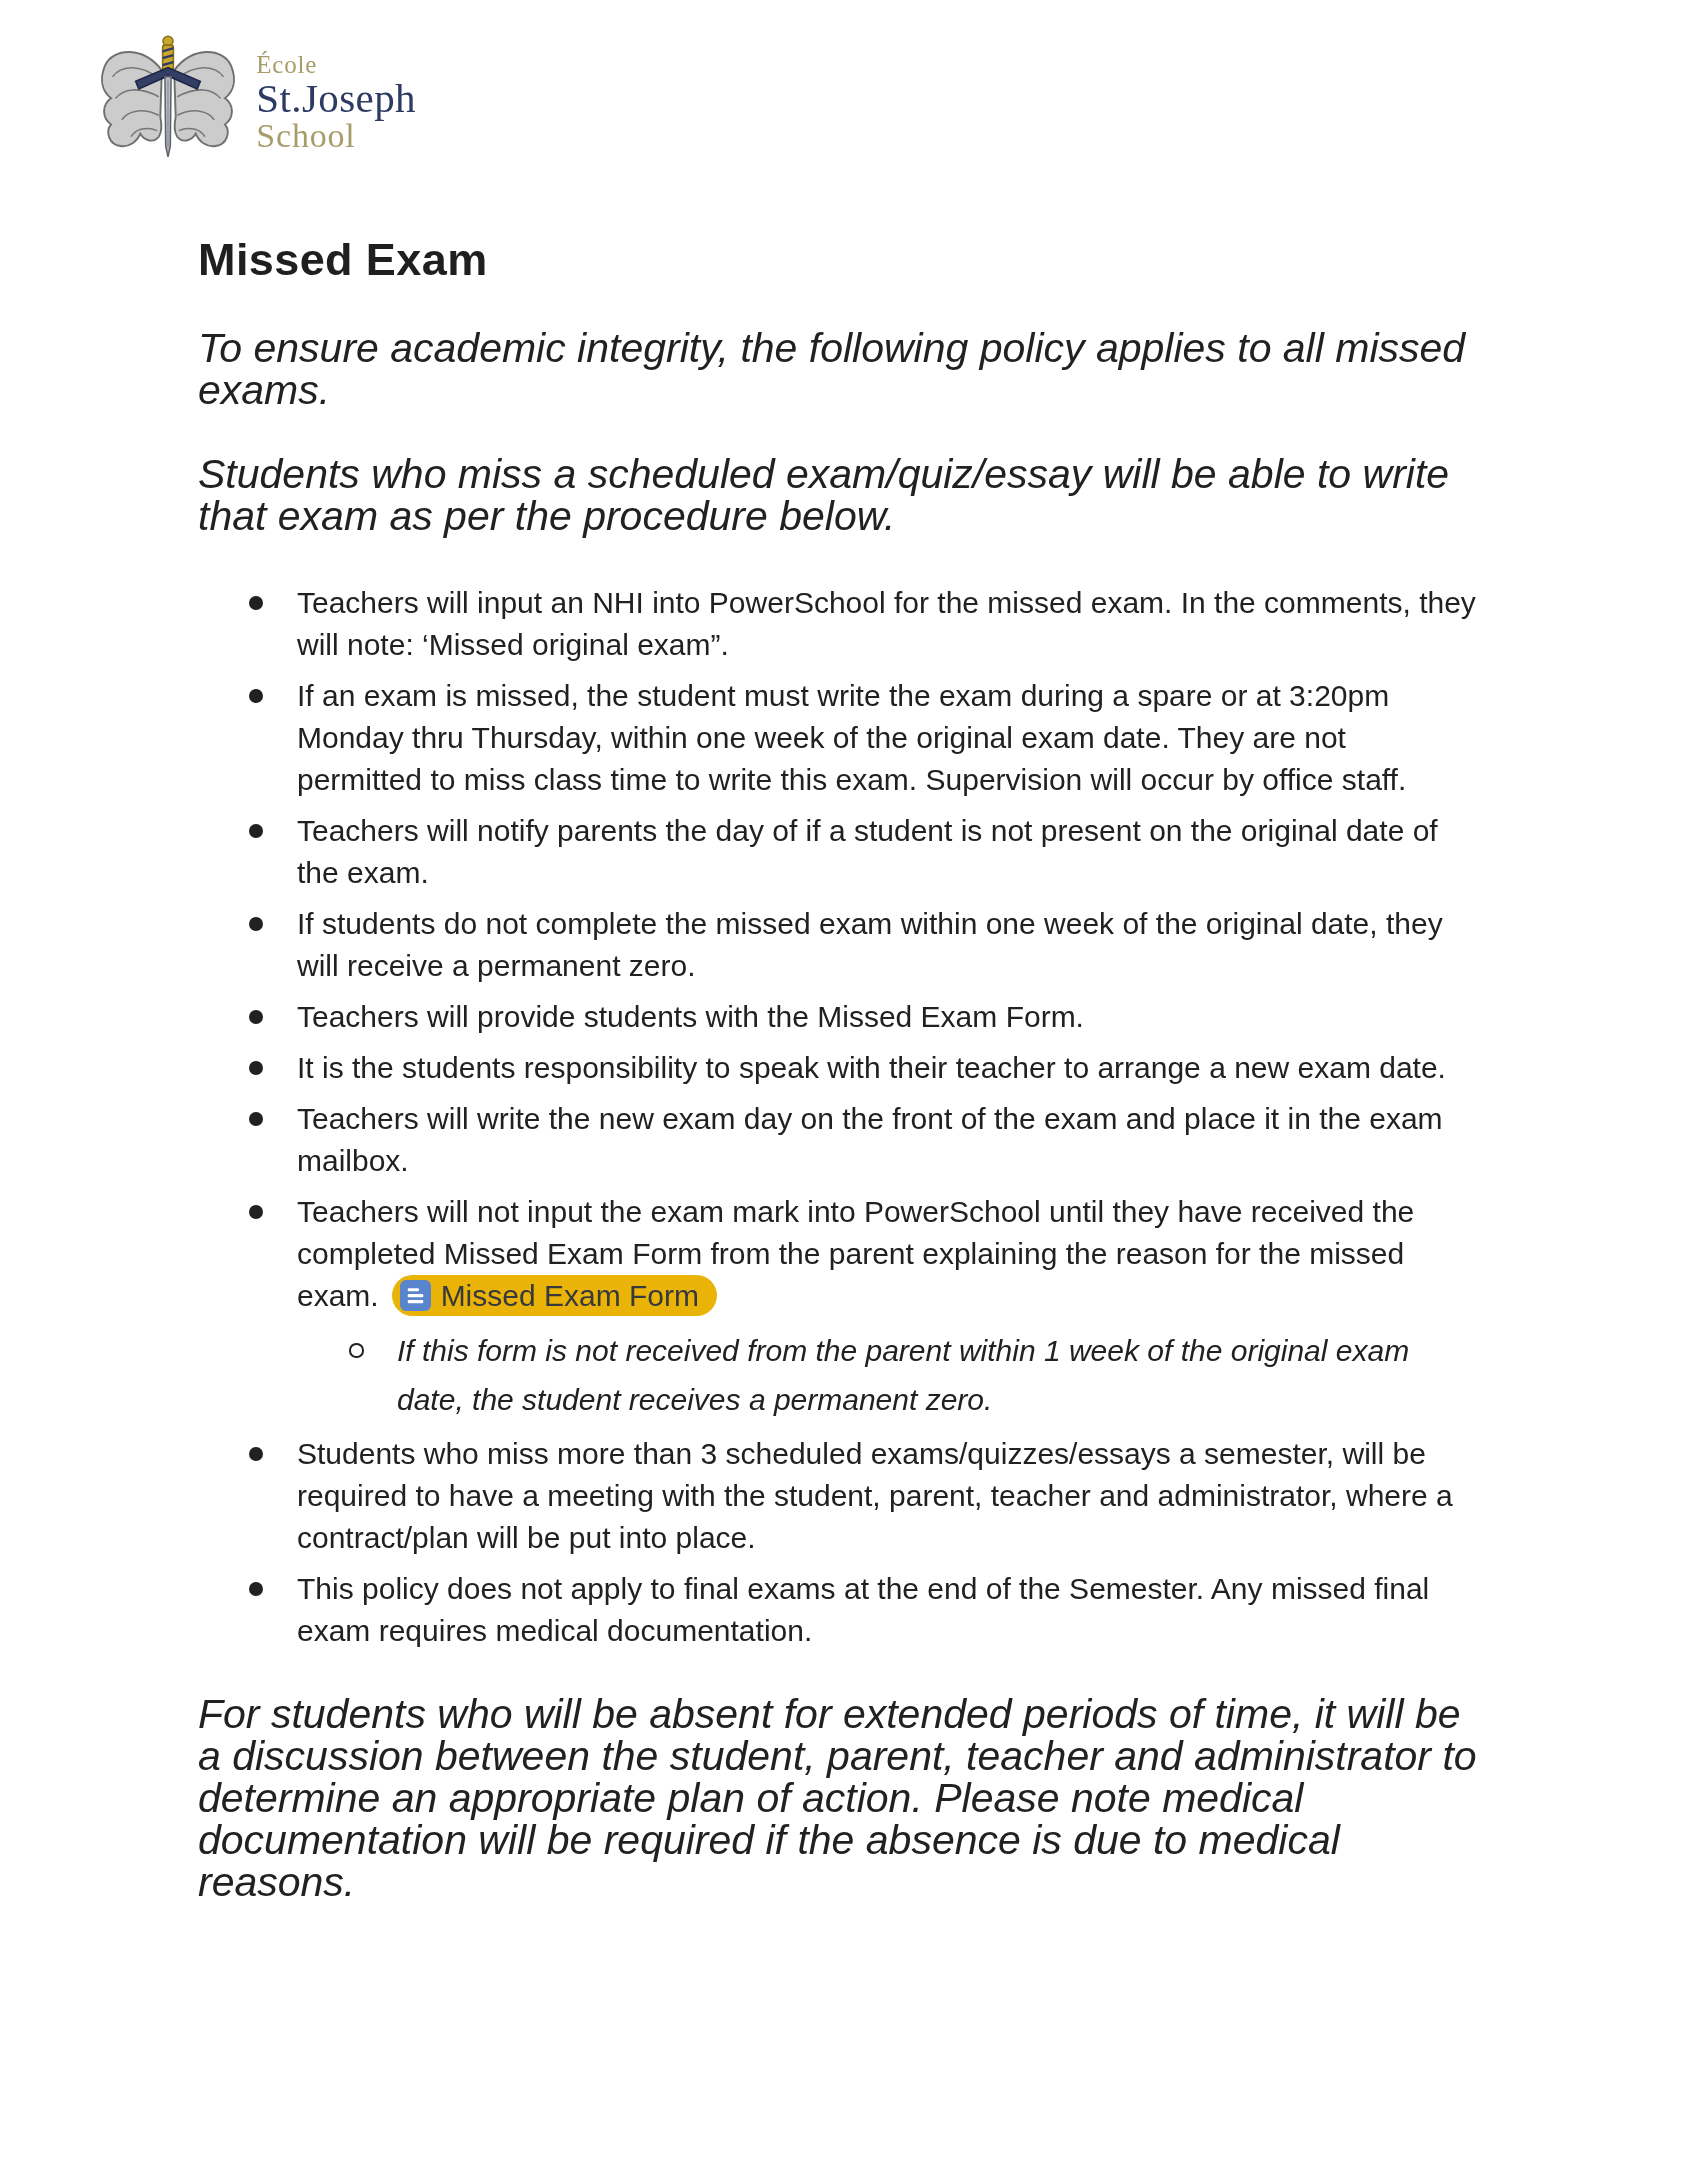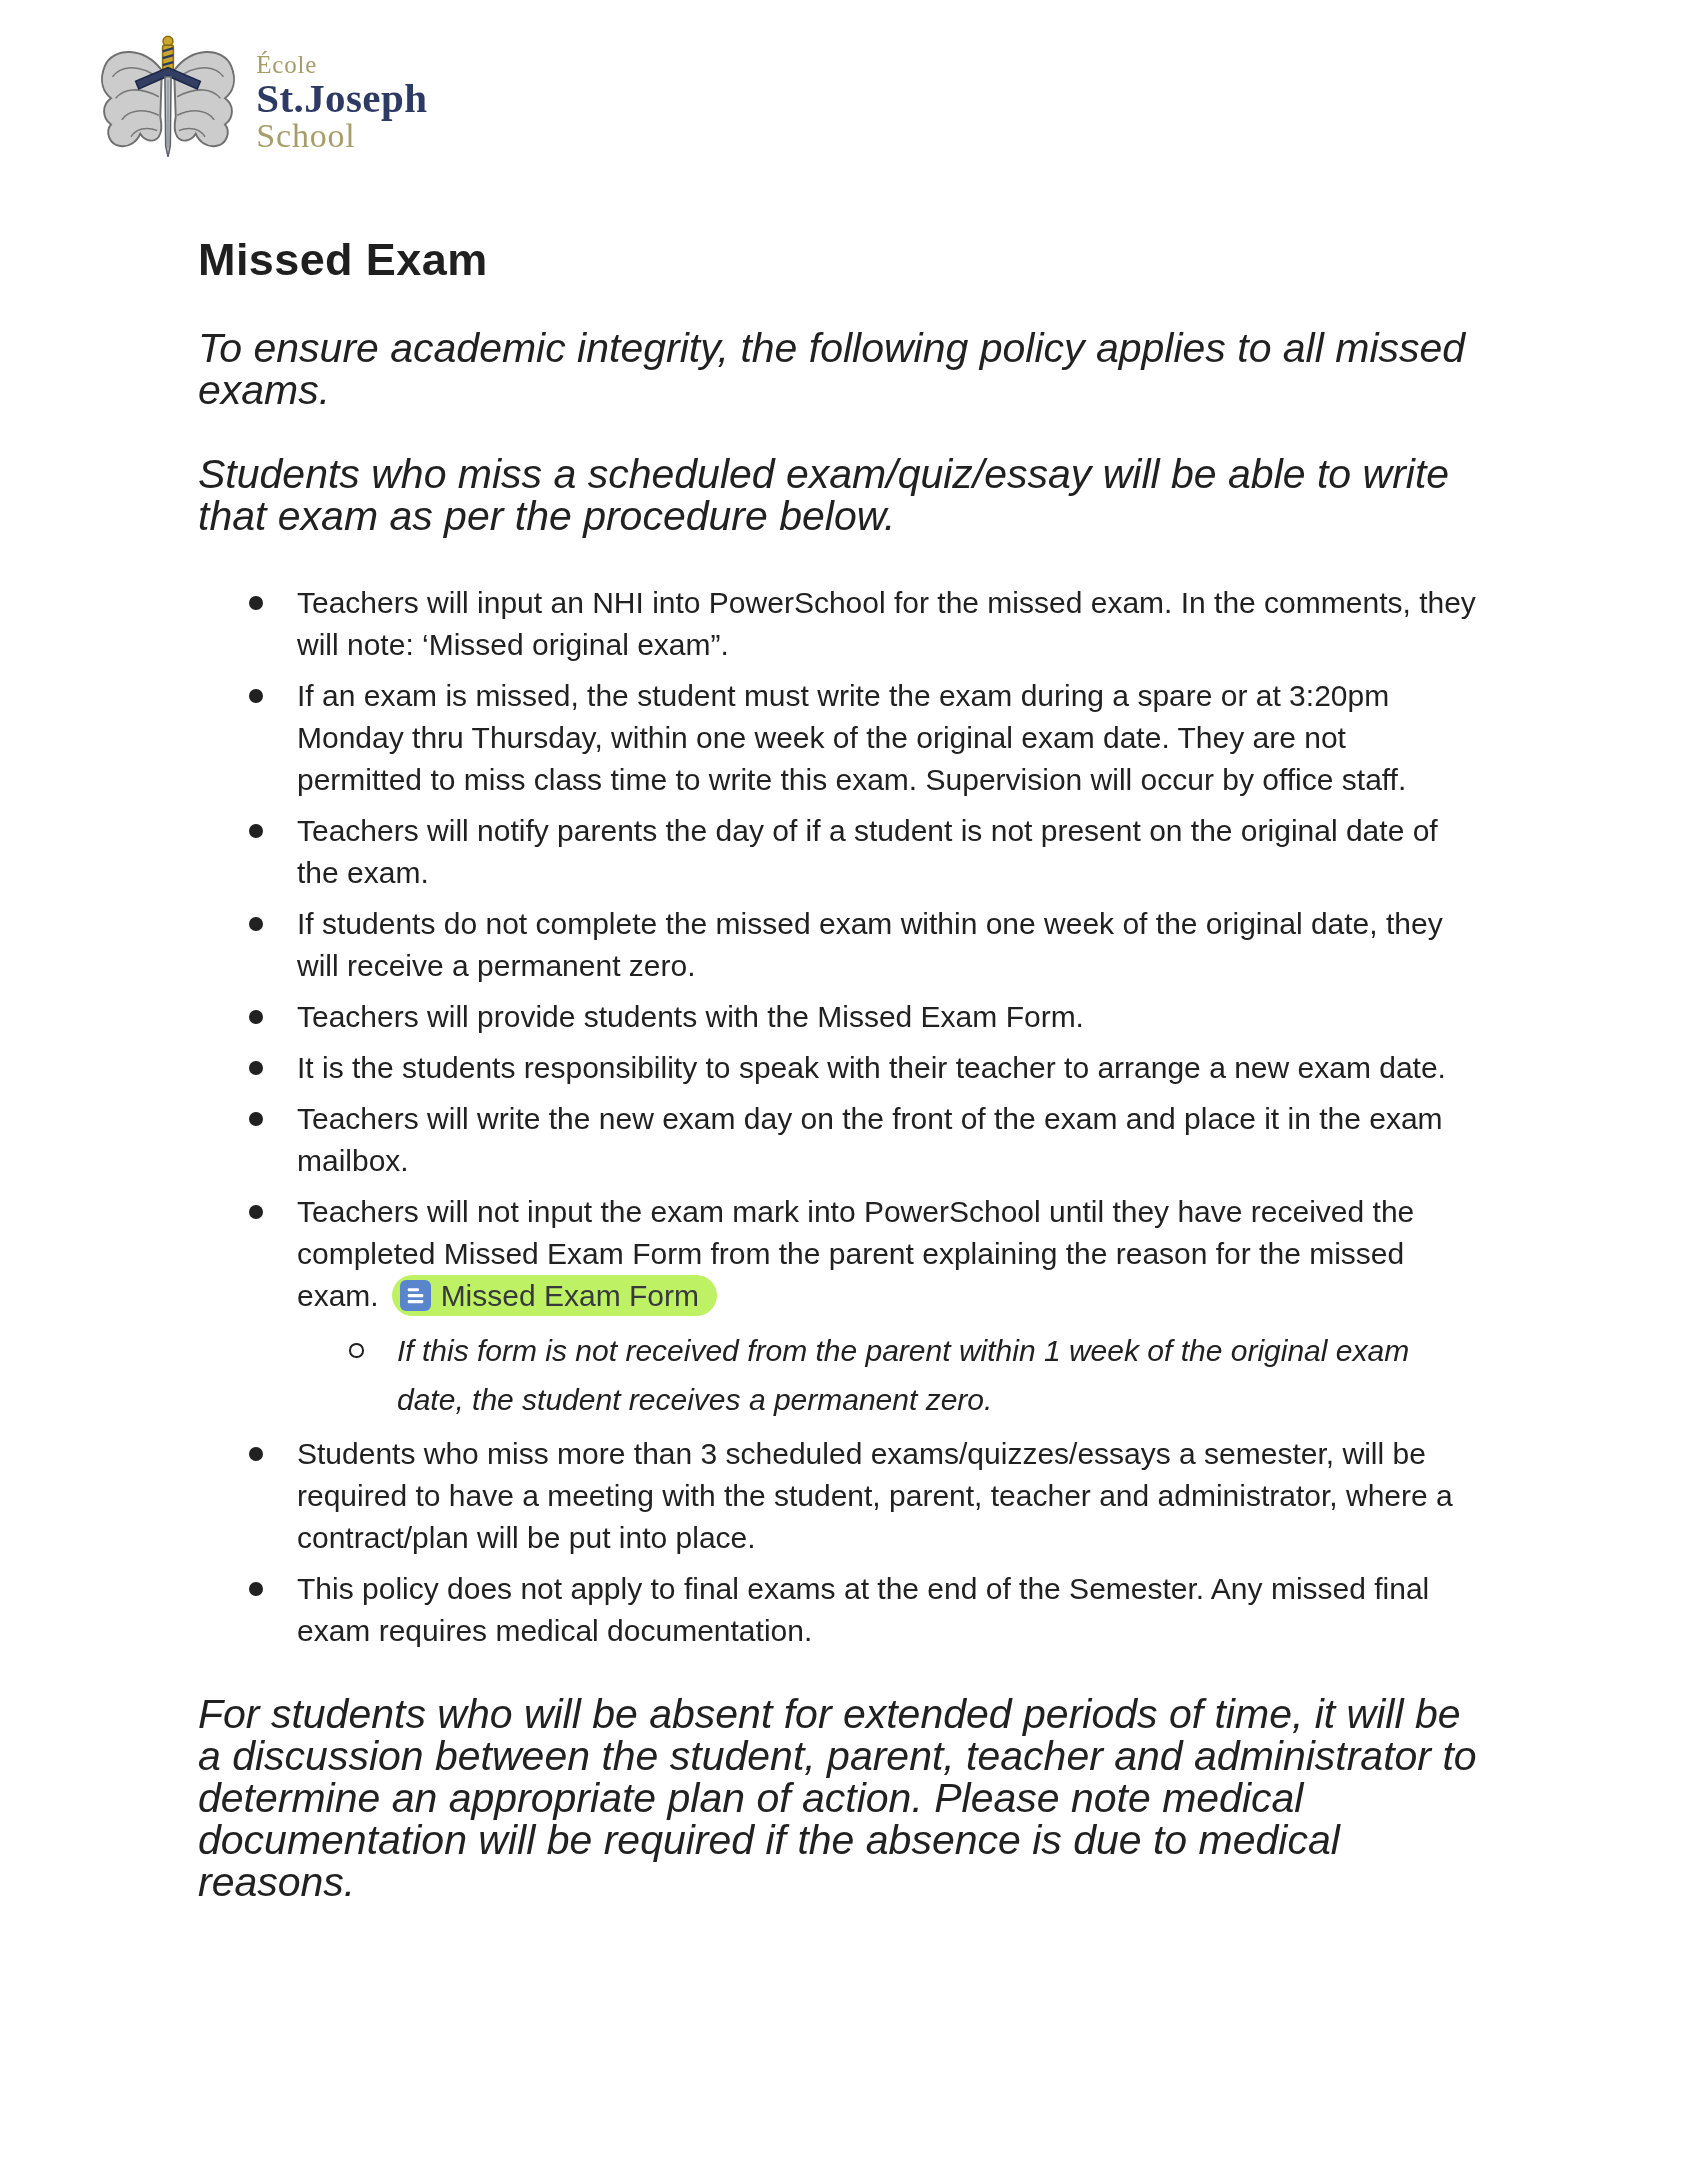--- a/index.html
+++ b/index.html
@@ -24,21 +24,21 @@
     gap: 11.3px;
   }
   .logo-mark { width: 154px; height: 131px; }
   .logo-text { display: flex; flex-direction: column; line-height: 1.02; padding-top: 11.3px; }
   .logo-ecole {
     font-family: "Liberation Serif", serif;
     font-size: 25px; color: #a79d6b; letter-spacing: 0.8px;
   }
   .logo-name {
     font-family: "Liberation Serif", serif;
-    font-size: 41px; font-weight: 700; color: #2d3a64; letter-spacing: 0.4px;
+    font-size: 41px; font-weight: 400; color: #2d3a64; letter-spacing: 0.4px;
   }
   .logo-school {
     font-family: "Liberation Serif", serif;
     font-size: 34px; color: #a79d6b; letter-spacing: 0.8px;
   }
 
   
   .content { padding: 0 198px; }
 
   h1.doc-title {
@@ -104,21 +104,21 @@
     border-radius: 50%;
     background: transparent;
     border: 2.4px solid #212121;
   }
 
   
   .chip {
     display: inline-flex;
     align-items: center;
     gap: 9.7px;
-    background: #bef264;
+    background: #eab308;
     border-radius: 26px;
     padding: 2.4px 18px 2.4px 8px;
     margin-left: 4.9px;
     vertical-align: middle;
     position: relative;
     top: -2.4px;
     cursor: pointer;
     font-style: normal;
   }
   .chip-icon { width: 31px; height: 31px; display: inline-block; flex: 0 0 auto; }

